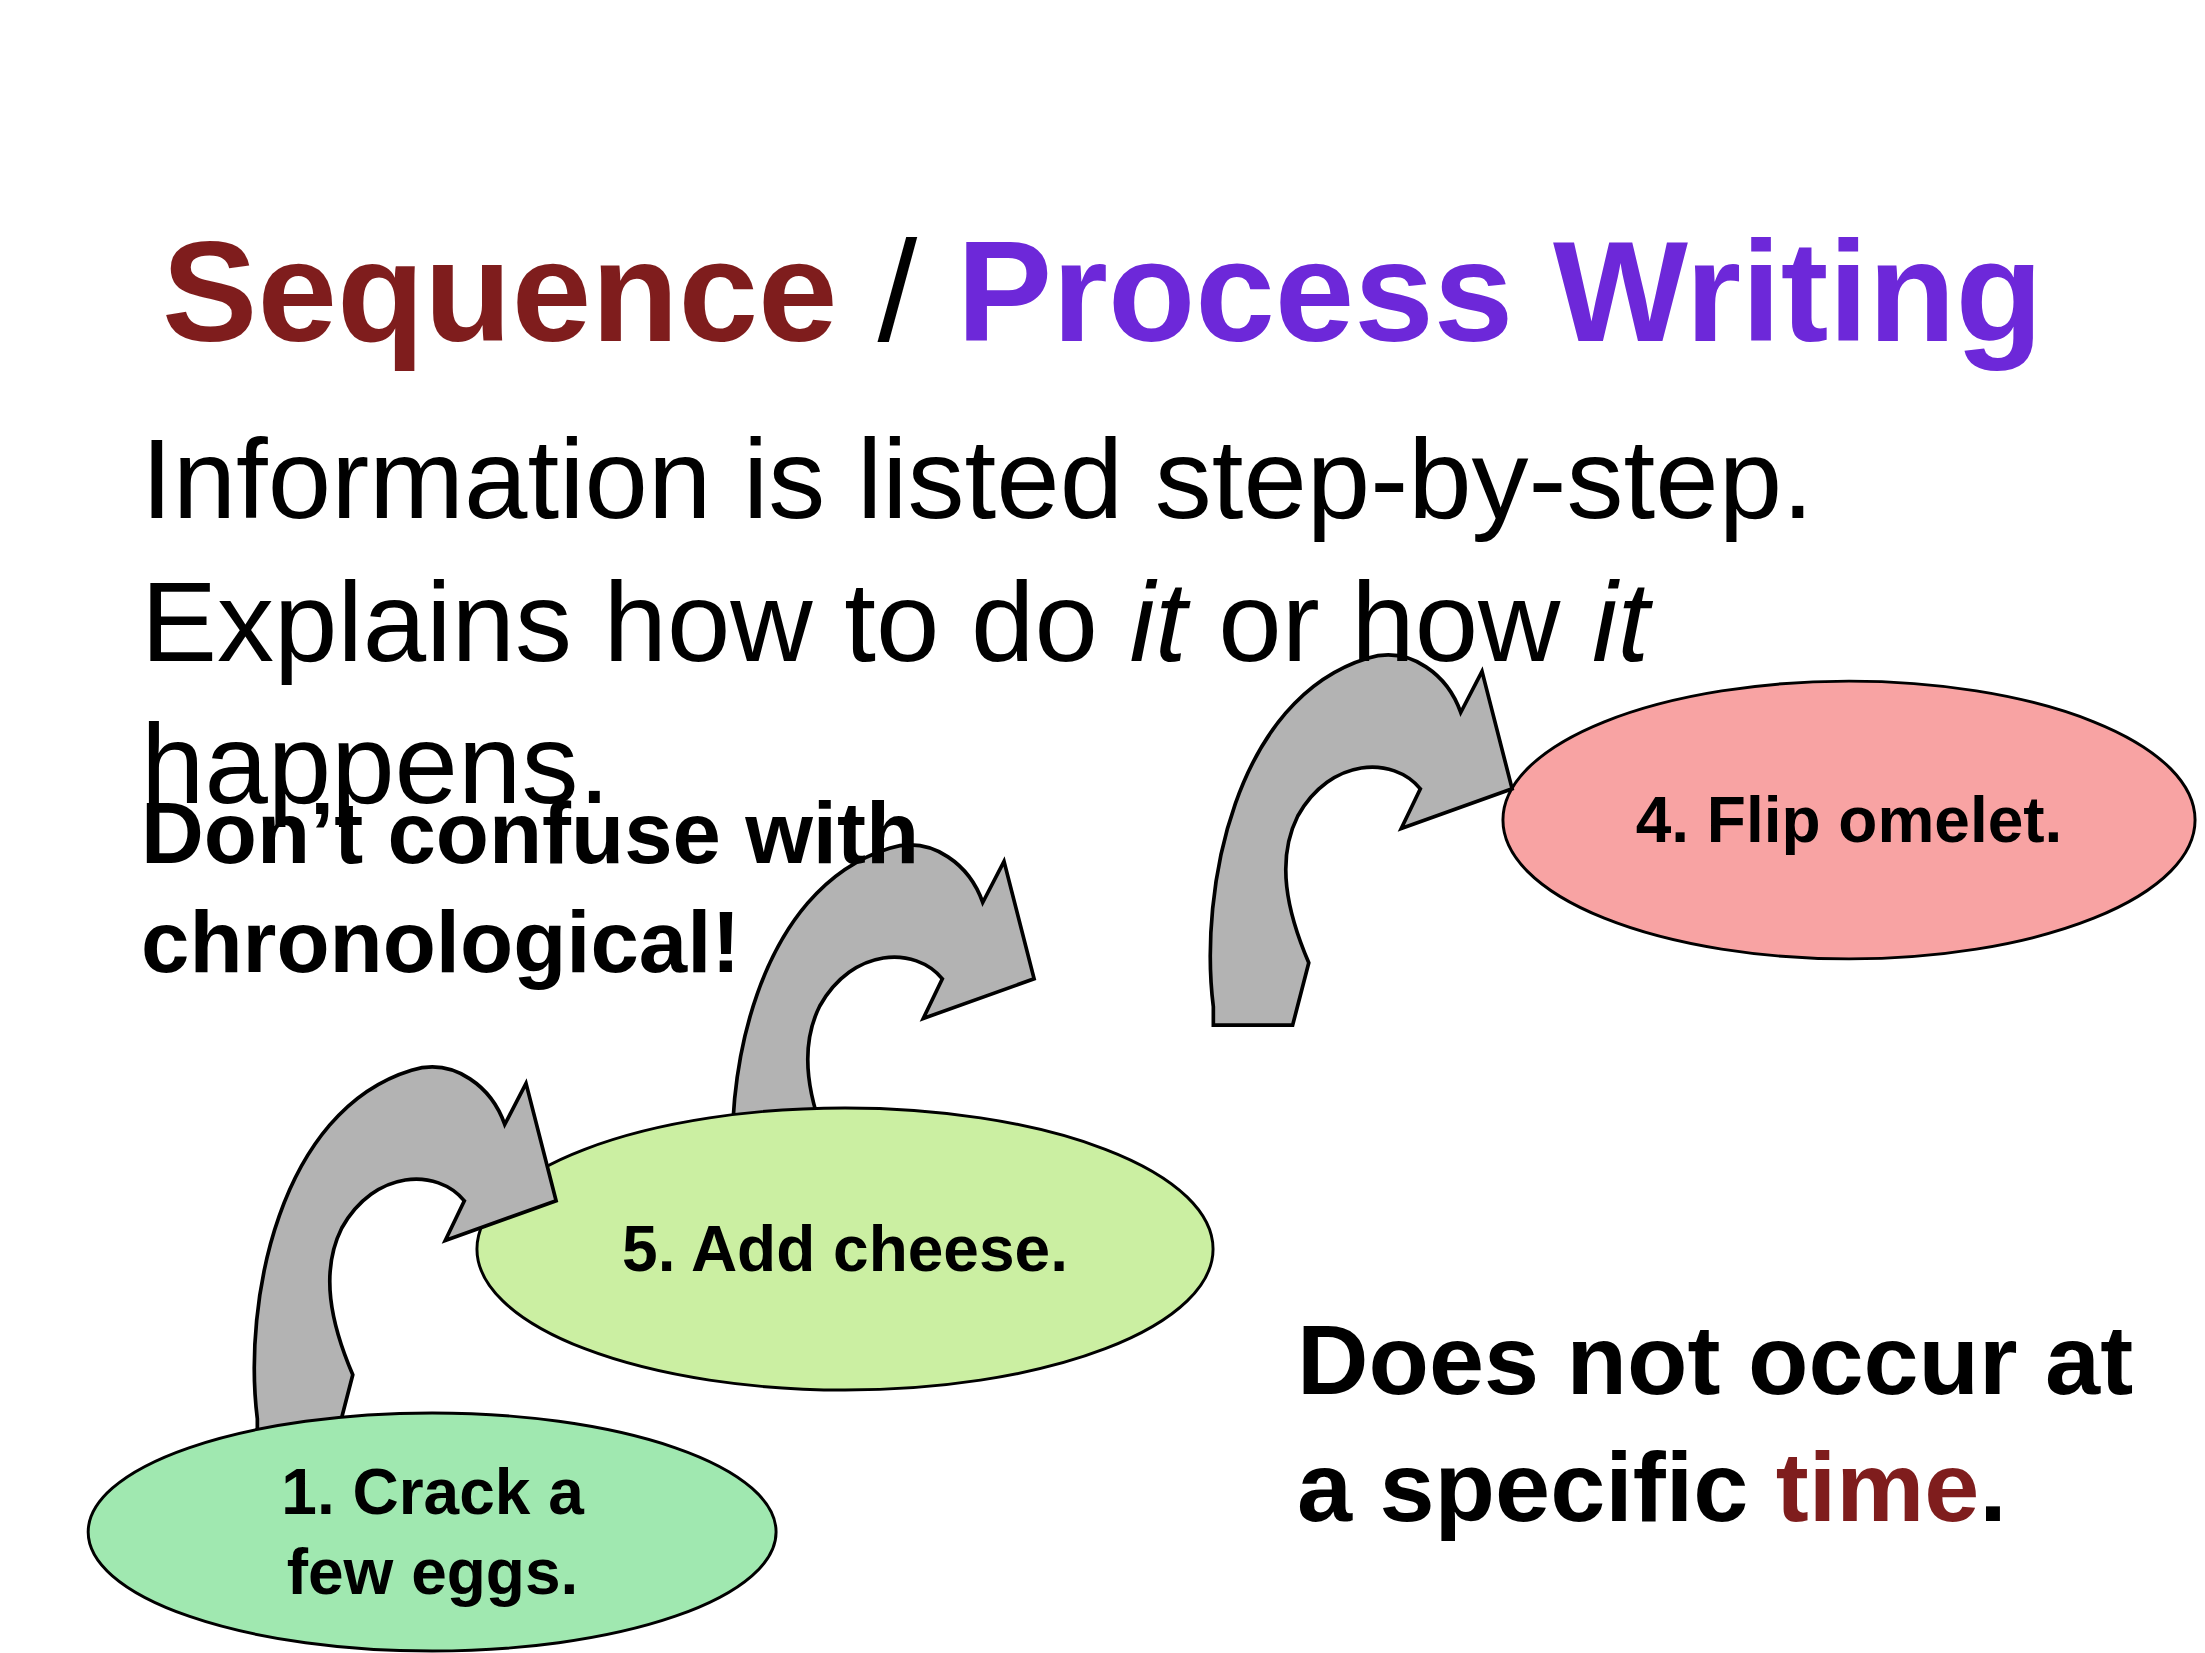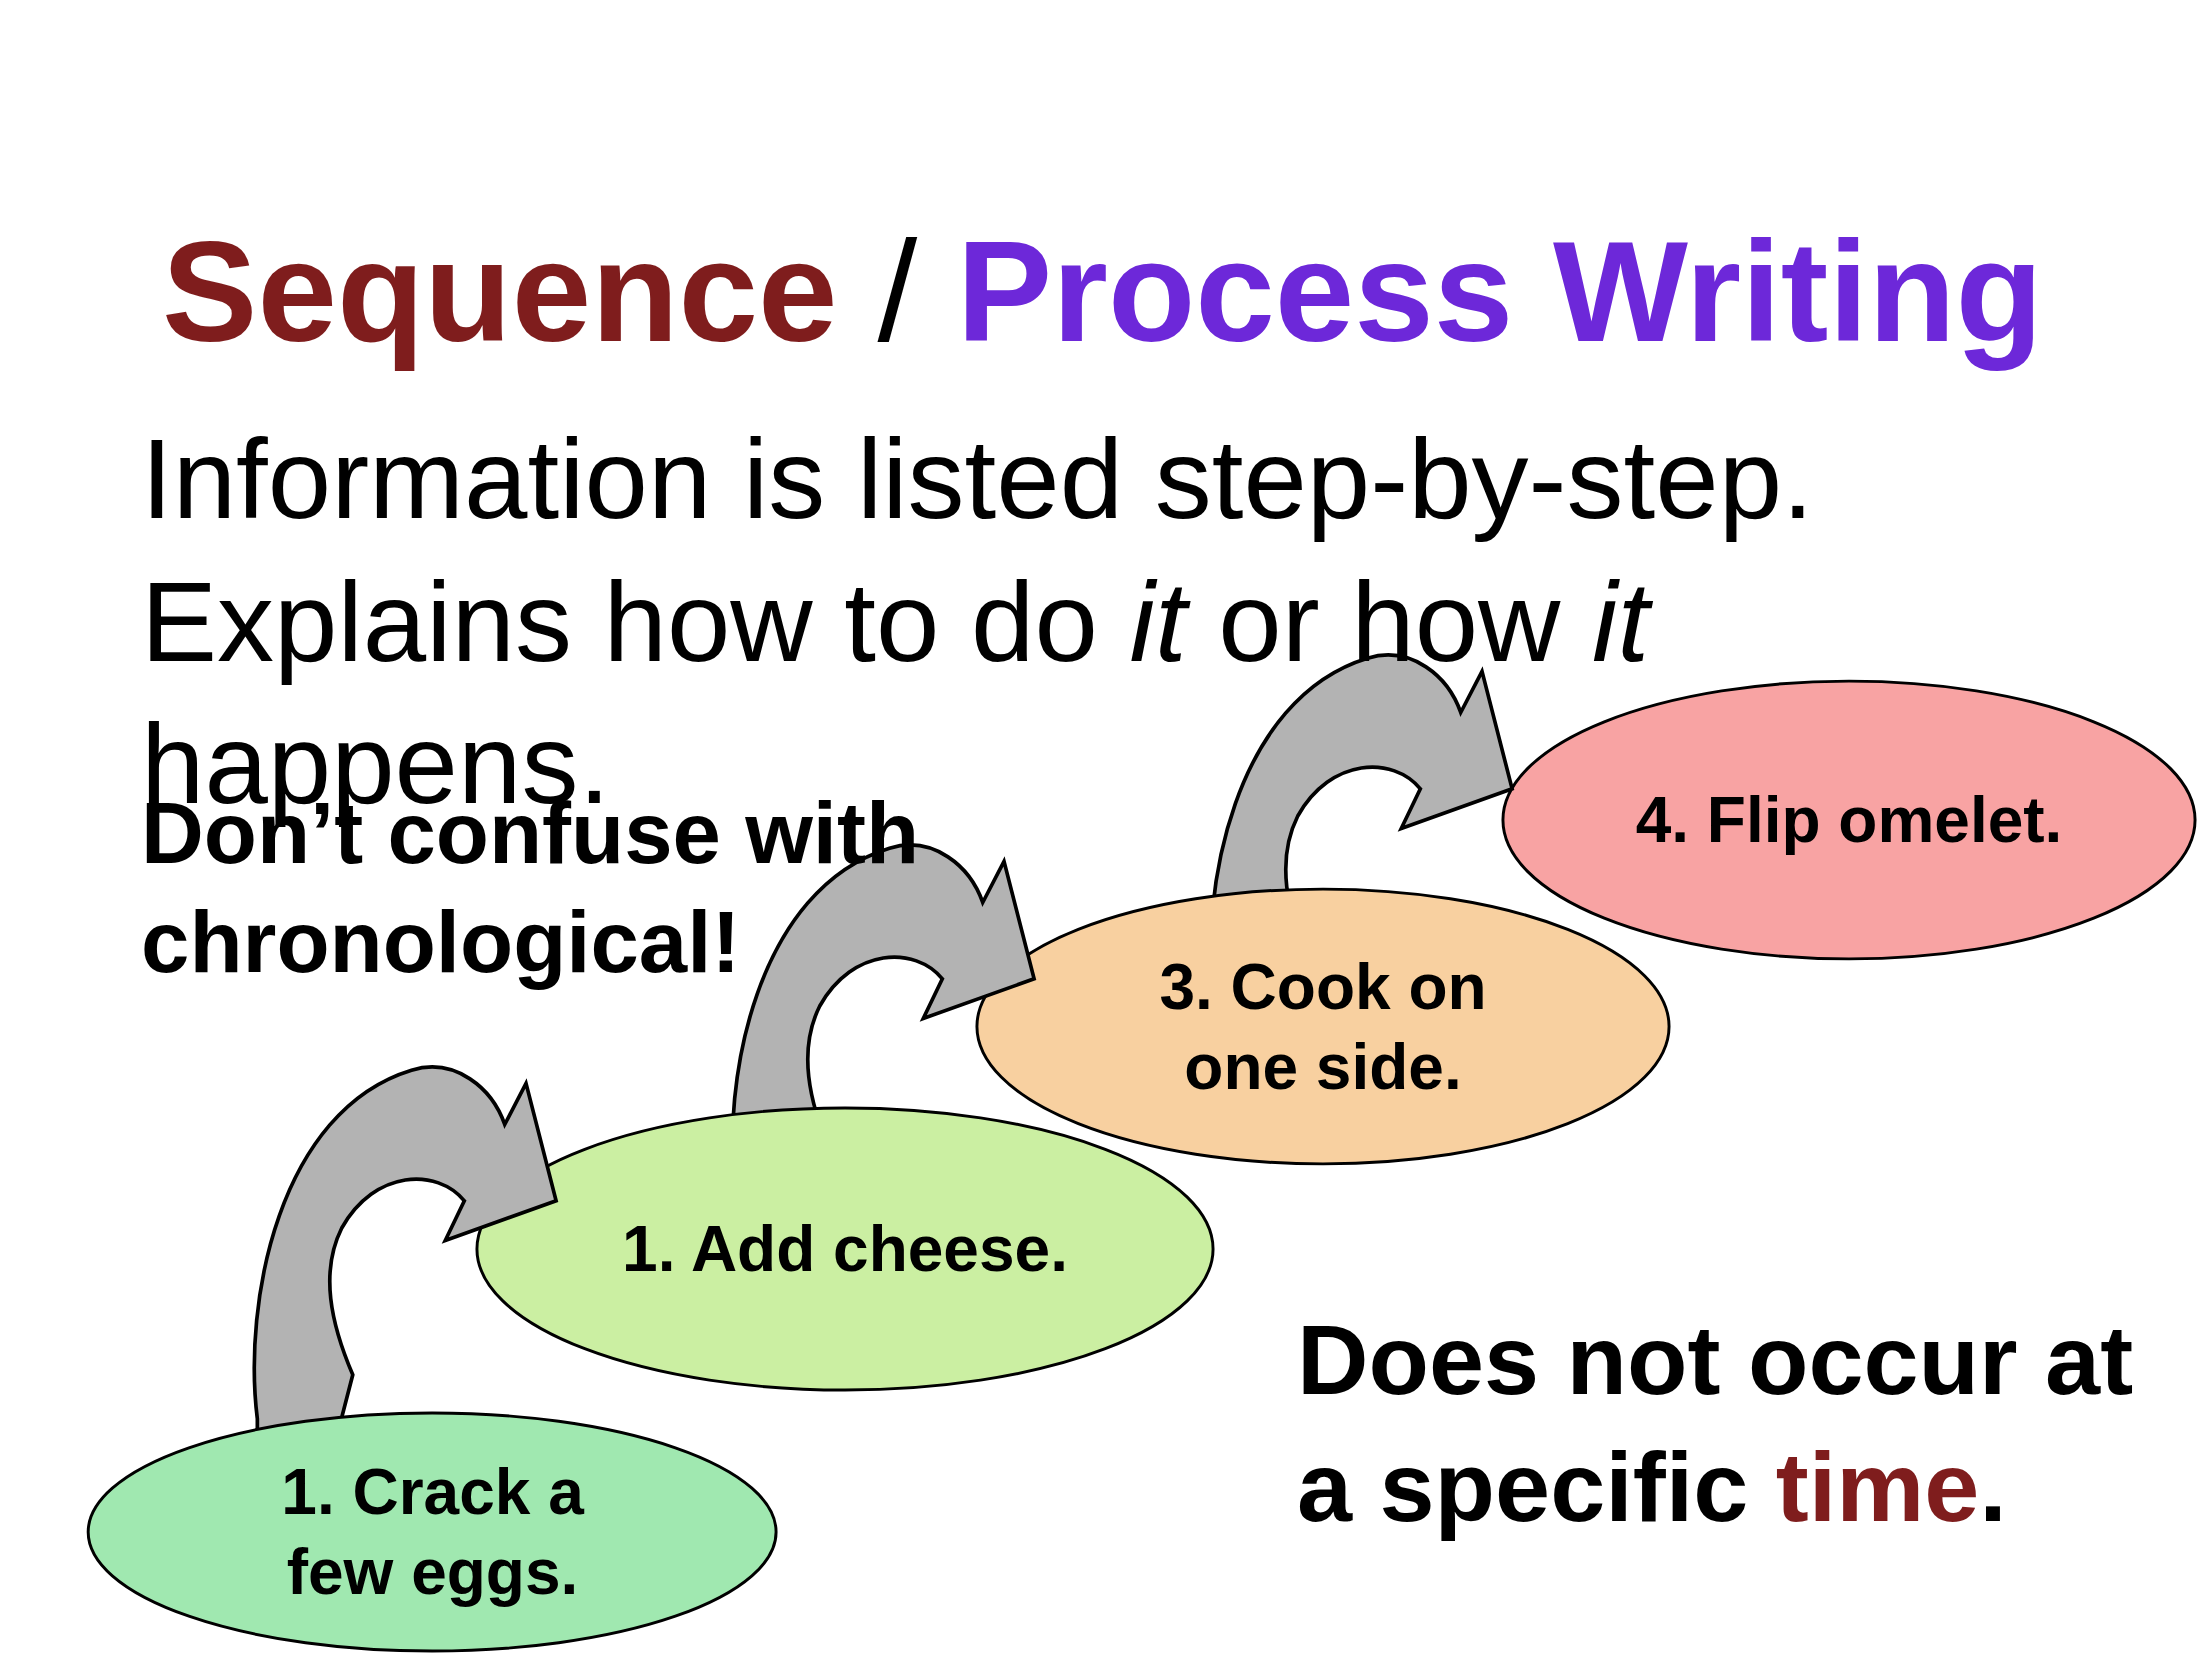--- a/index.html
+++ b/index.html
@@ -68,40 +68,31 @@
     <div class="label">
       <span>4. Flip omelet.</span>
       <span></span>
     </div>
   </div>
 
   <svg class="shape z2" style="left:1206px;top:647px;" width="323" height="382" viewBox="0 0 440 520">
     <path d="M 10 490 C -10 330 40 70 220 15 C 280 -3 330 40 347 89 L 376 33 L 417 193 L 266 247 L 292 193 C 255 148 170 150 125 230 C 95 290 110 360 140 430 L 118 515 L 10 515 Z" stroke="#000" stroke-width="5" fill="#B3B3B3"></path>
   </svg>
 
-  <div class="step z3" style="left:974px;top:886px;width:698px;height:281px;">
-    <svg width="698" height="281" viewBox="0 0 950 382">
-      <ellipse cx="475" cy="191" rx="471" ry="187" stroke="#000" stroke-width="4" fill="#F8D0A0"></ellipse>
-    </svg>
-    <div class="label">
-      <span>3. Cook on</span>
-      <span>one side.</span>
-    </div>
-  </div>
 
   <svg class="shape z4" style="left:728px;top:837px;" width="323" height="382" viewBox="0 0 440 520">
     <path d="M 10 490 C -10 330 40 70 220 15 C 280 -3 330 40 347 89 L 376 33 L 417 193 L 266 247 L 292 193 C 255 148 170 150 125 230 C 95 290 110 360 140 430 L 118 515 L 10 515 Z" stroke="#000" stroke-width="5" fill="#B3B3B3"></path>
   </svg>
 
   <div class="step z5" style="left:474px;top:1105px;width:742px;height:288px;">
     <svg width="742" height="288" viewBox="0 0 1010 392">
       <ellipse cx="505" cy="196" rx="501" ry="192" stroke="#000" stroke-width="4" fill="#CBEFA2"></ellipse>
     </svg>
     <div class="label">
-      <span>1. Add cheese.</span>
+      <span>5. Add cheese.</span>
       <span></span>
     </div>
   </div>
 
   <svg class="shape z6" style="left:250px;top:1059px;" width="323" height="382" viewBox="0 0 440 520">
     <path d="M 10 490 C -10 330 40 70 220 15 C 280 -3 330 40 347 89 L 376 33 L 417 193 L 266 247 L 292 193 C 255 148 170 150 125 230 C 95 290 110 360 140 430 L 118 515 L 10 515 Z" stroke="#000" stroke-width="5" fill="#B3B3B3"></path>
   </svg>
 
   <div class="step z7" style="left:85px;top:1410px;width:695px;height:244px;">
     <svg width="695" height="244" viewBox="0 0 945 332">

